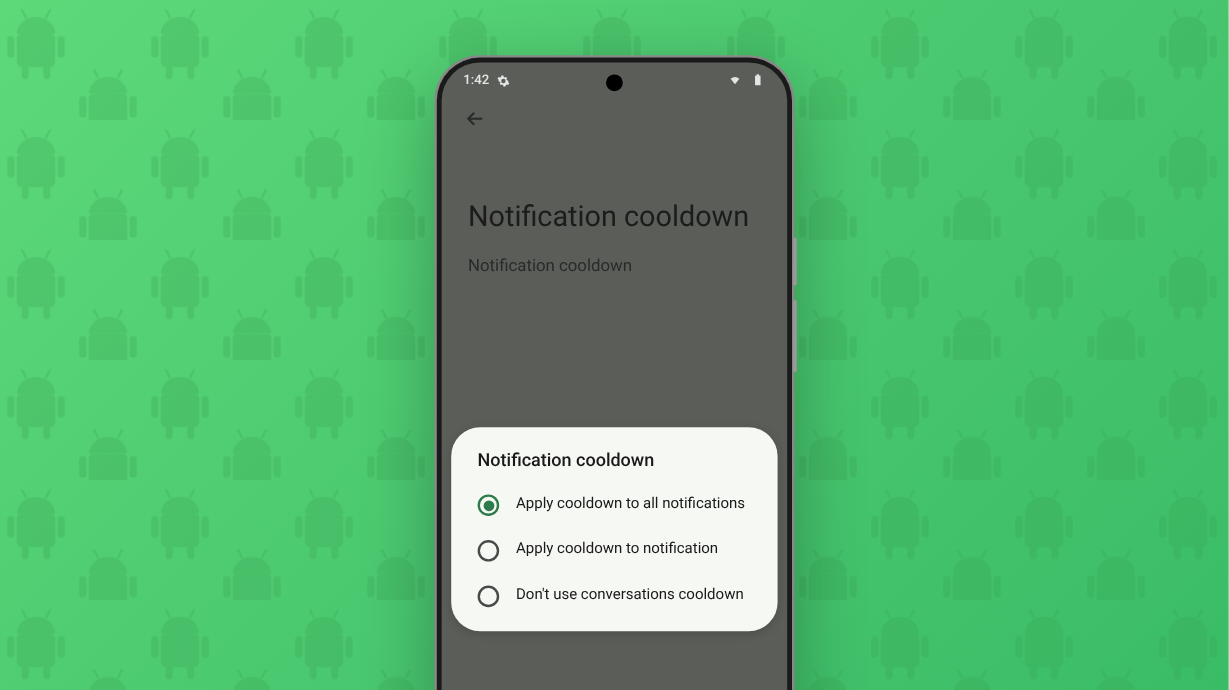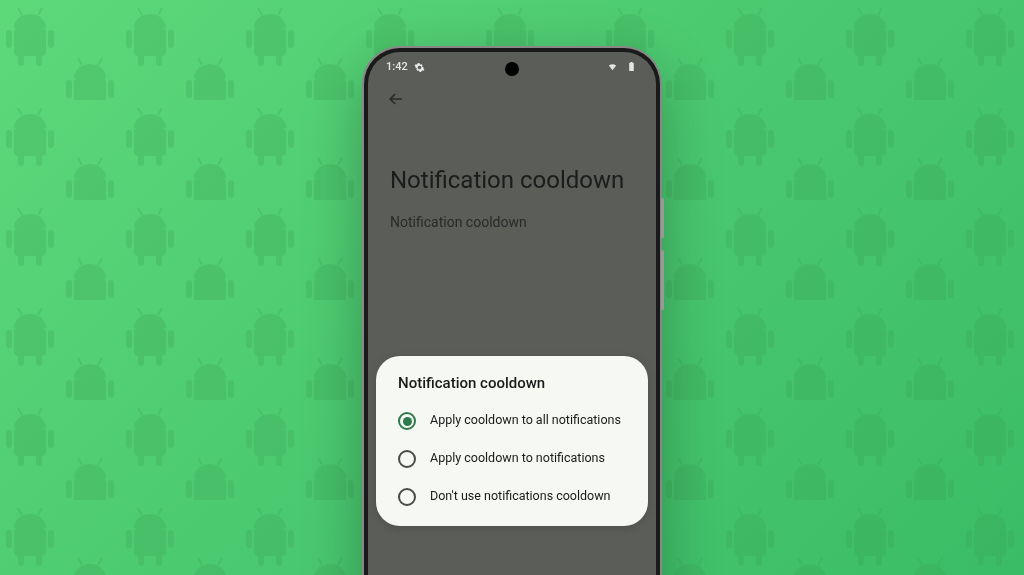--- a/index.html
+++ b/index.html
@@ -213,22 +213,22 @@
 
       <div class="radio-item">
         <div class="radio-circle selected">
             <div class="radio-dot"></div>
           </div>
         <span class="radio-label">Apply cooldown to all notifications</span>
       </div>
 
       <div class="radio-item">
         <div class="radio-circle"></div>
-        <span class="radio-label">Apply cooldown to notifications</span>
+        <span class="radio-label">Apply cooldown to notification</span>
       </div>
 
       <div class="radio-item">
         <div class="radio-circle"></div>
-        <span class="radio-label">Don't use notifications cooldown</span>
+        <span class="radio-label">Don't use conversations cooldown</span>
       </div>
     </div>
   </div>
 </div>
 
 </body></html>

